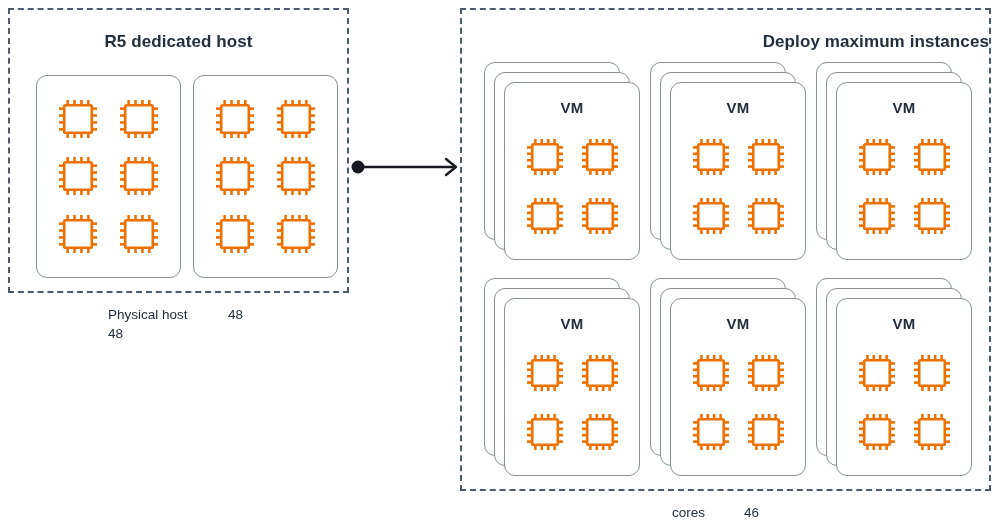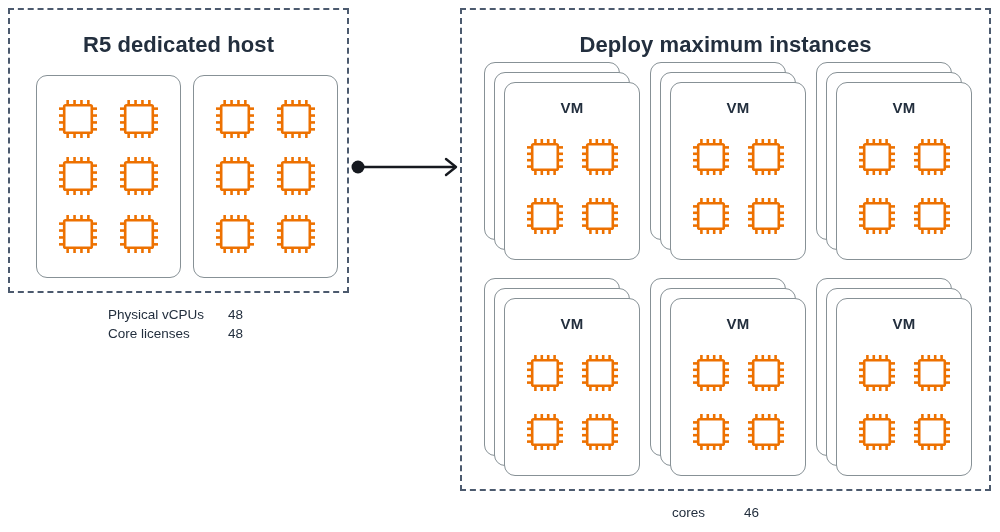--- a/index.html
+++ b/index.html
@@ -29,27 +29,27 @@
   #deploy-group {
     left: 460px; top: 8px;
     width: 531px; height: 483px;
   }
 
   .group-title {
     position: absolute;
     left: 0; right: 0;
     text-align: center;
     color: #232f3e;
-    font-size: 22px;
+    font-size: 17px;
     font-weight: 700;
     letter-spacing: .1px;
     white-space: nowrap;
   }
   #host-group .group-title   { top: 22px; }
-  #deploy-group .group-title { top: 22px; }
+  #deploy-group .group-title { top: 22px; text-align: right; }
 
   
   .socket {
     position: absolute;
     border: 1.6px solid #879196;
     border-radius: 11px;
     background: #ffffff;
     box-sizing: border-box;
   }
   #socket-1 { left: 26px;  top: 65px; width: 145px; height: 203px; }
@@ -411,25 +411,24 @@
             <line x1="1" y1="30.349999999999998" x2="6.2" y2="30.349999999999998" stroke="#ED7100" stroke-width="2.6" stroke-linecap="butt"></line>
             <line x1="33.8" y1="30.349999999999998" x2="39" y2="30.349999999999998" stroke="#ED7100" stroke-width="2.6" stroke-linecap="butt"></line>
           </svg>
         </span>
       </div>
   </div>
 </div>
 
 <div class="legend" id="host-legend">
   <div class="legend-row">
-    <span class="legend-key">Physical vCPUs</span>
+    <span class="legend-key">Physical host</span>
     <span class="legend-value">48</span>
   </div>
   <div class="legend-row">
-    <span class="legend-key">Core licenses</span>
     <span class="legend-value">48</span>
   </div>
 </div>
 
 <div id="connector">
   <svg width="112" height="34" viewBox="0 0 112 34">
     <circle cx="8" cy="17" r="6.5" fill="#16191F"></circle>
     <line x1="12" y1="17" x2="104" y2="17" stroke="#16191F" stroke-width="2.4"></line>
     <polyline points="96,9 106,17 96,25" fill="none" stroke="#16191F" stroke-width="2.4" stroke-linecap="round" stroke-linejoin="round"></polyline>
   </svg>

